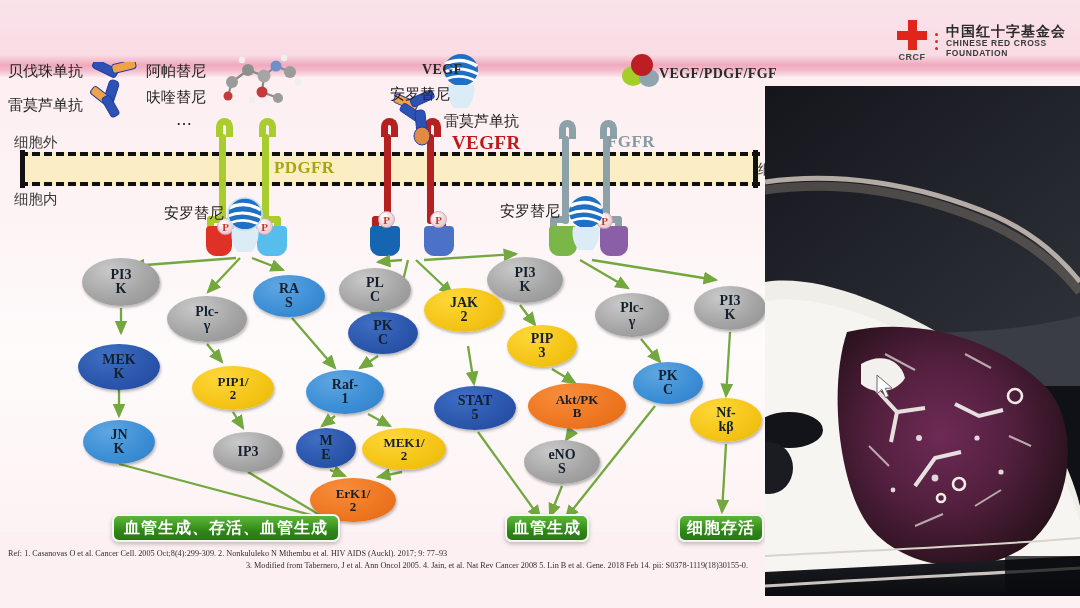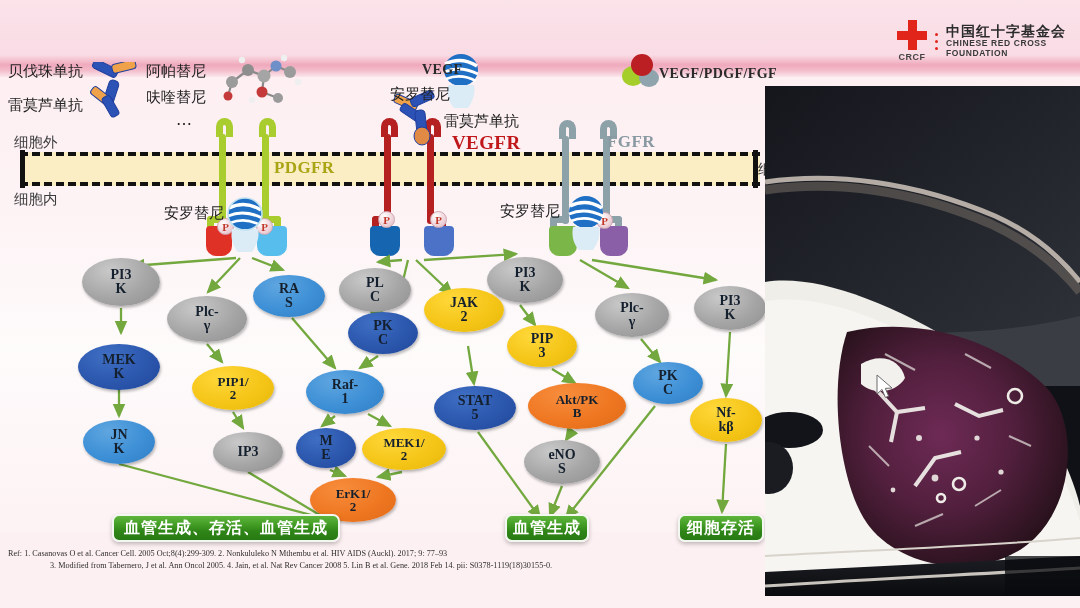--- a/index.html
+++ b/index.html
@@ -131,21 +131,21 @@
     display:flex; align-items:center; justify-content:center;
     box-shadow:0 2px 4px rgba(0,0,0,.25);
     letter-spacing:1px;
   }
 
   
   .refblock {
     position:absolute; left:8px; top:548px; width:740px; z-index:20;
     font-family:"Liberation Serif", serif; font-size:8.2px; color:#2e2e2e; line-height:1.5;
   }
-  .refblock .l2 { padding-left:42px; }
+  .refblock .l2 { padding-left:42px;text-align:right; }
 
   
   .photo {
     position:absolute; left:765px; top:86px; width:315px; height:510px; z-index:25;
     overflow:hidden; background:#000;
   }
   .ct-cursor { position:absolute; z-index:28; }
 </style>
 </head>
 <body>

